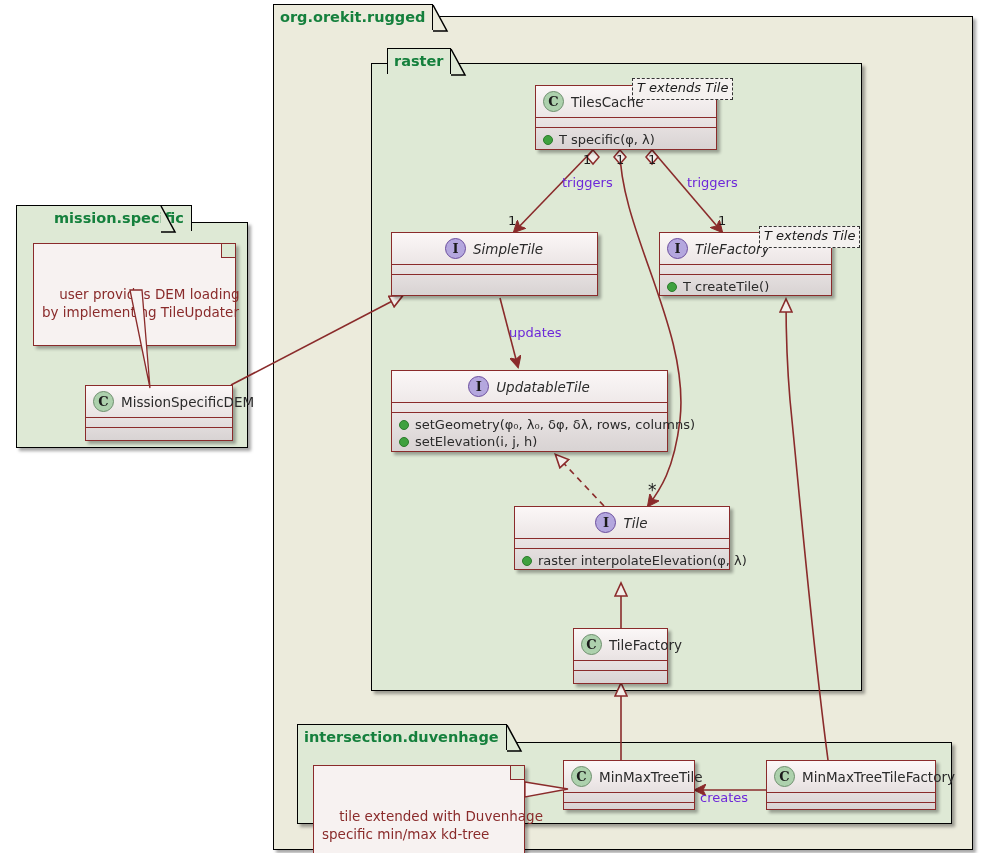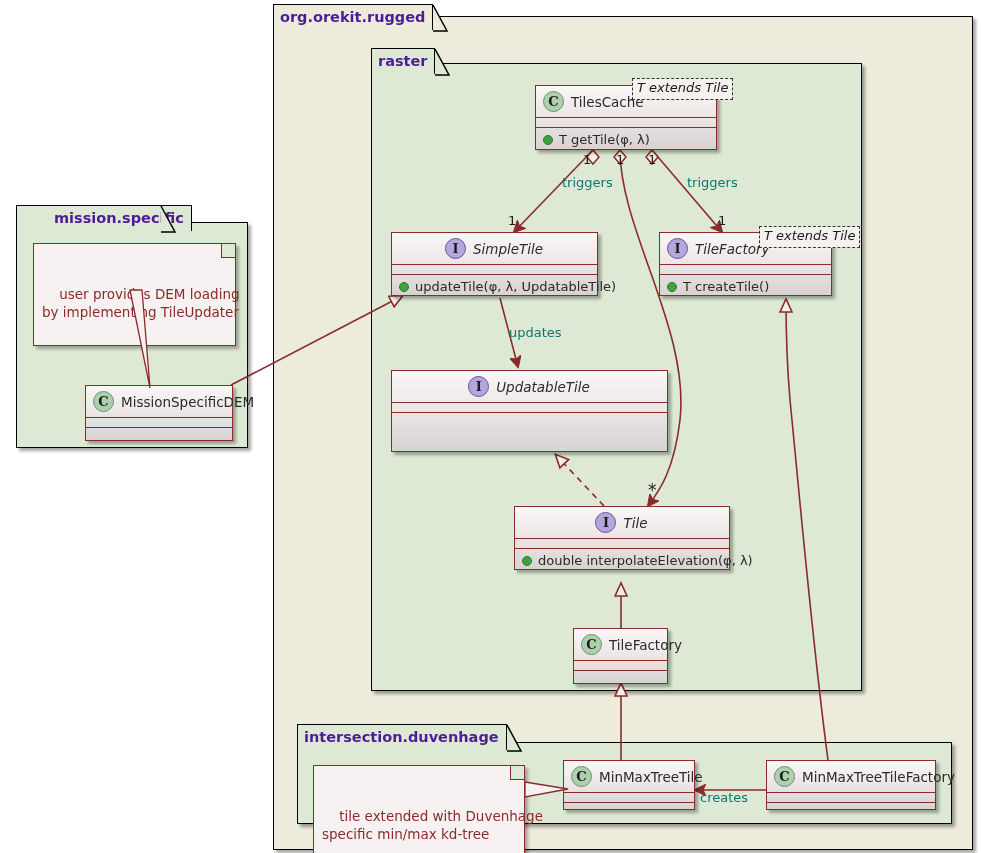--- a/index.html
+++ b/index.html
@@ -26,21 +26,21 @@
   }
   .pkg-outer { background: #ECEBDC; }
   .pkg-inner { background: #DEE9D5; }
   .pkg-tab {
     position: absolute;
     box-sizing: border-box;
     border: 1.5px solid #000000;
     border-bottom: none;
     font-weight: bold;
     font-size: 14.5px;
-    color: #4c1d95;
+    color: #15803d;
     line-height: 1;
     padding: 5px 7px 4px 6px;
     white-space: nowrap;
     z-index: 3;
   }
   .pkg-tab-outer { background: #ECEBDC; }
   .pkg-tab-inner { background: #DEE9D5; }
   
   .pkg-tab::after {
     content: "";
@@ -159,21 +159,21 @@
     height: 13px;
     background: #DEE9D5;
     border-left: 1.4px solid #8A2B2B;
     border-bottom: 1.4px solid #8A2B2B;
   }
 
   
   .edge-label {
     position: absolute;
     font-size: 13px;
-    color: #0f766e;
+    color: #6d28d9;
     white-space: nowrap;
     z-index: 6;
     line-height: 14px;
   }
   .mult {
     position: absolute;
     font-size: 13px;
     color: #1B1B1B;
     z-index: 6;
     line-height: 13px;
@@ -199,21 +199,21 @@
 <div id="canvas">
 
   <div class="pkg pkg-outer" style="left:273px; top:16px; width:700px; height:834px;"></div>
   <div class="pkg-tab pkg-tab-outer" style="left:273px; top:4px; height:26px;">
     <span>org.orekit.rugged</span>
   <svg width="16" height="28" style="position: absolute; left: 159.453px; top: 0px; overflow: visible;">
         <path d="M0,0 L14,26 L0,26" fill="#ECEBDC" stroke="#000000" stroke-width="1.5"></path>
       </svg></div>
 
   <div class="pkg pkg-inner" style="left:371px; top:63px; width:491px; height:628px;"></div>
-  <div class="pkg-tab pkg-tab-inner" style="left:371px; top:48px; height:26px;">
+  <div class="pkg-tab pkg-tab-inner" style="left:387px; top:48px; height:26px;">
     <span>raster</span>
   <svg width="16" height="28" style="position: absolute; left: 63.4844px; top: 0px; overflow: visible;">
         <path d="M0,0 L14,26 L0,26" fill="#DEE9D5" stroke="#000000" stroke-width="1.5"></path>
       </svg></div>
 
   <div class="pkg pkg-inner" style="left:297px; top:742px; width:655px; height:82px;"></div>
   <div class="pkg-tab pkg-tab-inner" style="left:297px; top:724px; height:26px;">
     <span>intersection.duvenhage</span>
   <svg width="16" height="28" style="position: absolute; left: 208.609px; top: 0px; overflow: visible;">
         <path d="M0,0 L14,26 L0,26" fill="#DEE9D5" stroke="#000000" stroke-width="1.5"></path>
@@ -287,42 +287,36 @@
     <div class="node-title">
       <span class="icon-c">C</span>
       <span>TilesCache</span>
     </div>
     <div class="node-sep"></div>
     <div class="node-compartment empty"></div>
     <div class="node-sep"></div>
     <div class="node-compartment">
       <div class="member">
         <span class="vis-dot"></span>
-        <span>T getTile(φ, λ)</span>
+        <span>T specific(φ, λ)</span>
       </div>
     </div>
   </div>
   <div class="tparam" style="left:632px; top:78px;">
     <span>T extends Tile</span>
   </div>
 
   <div class="node" style="left:391px; top:232px; width:207px; height:64px;">
     <div class="node-title centered">
       <span class="icon-i">I</span>
       <span class="italic-name">SimpleTile</span>
     </div>
     <div class="node-sep"></div>
     <div class="node-compartment empty"></div>
     <div class="node-sep"></div>
-    <div class="node-compartment">
-      <div class="member">
-        <span class="vis-dot"></span>
-        <span>updateTile(φ, λ, UpdatableTile)</span>
-      </div>
-    </div>
   </div>
 
   <div class="node" style="left:659px; top:232px; width:173px; height:64px;">
     <div class="node-title">
       <span class="icon-i">I</span>
       <span class="italic-name">TileFactory</span>
     </div>
     <div class="node-sep"></div>
     <div class="node-compartment empty"></div>
     <div class="node-sep"></div>
@@ -338,34 +332,44 @@
   </div>
 
   <div class="node" style="left:391px; top:370px; width:277px; height:82px;">
     <div class="node-title centered">
       <span class="icon-i">I</span>
       <span class="italic-name">UpdatableTile</span>
     </div>
     <div class="node-sep"></div>
     <div class="node-compartment empty"></div>
     <div class="node-sep"></div>
+    <div class="node-compartment">
+      <div class="member">
+        <span class="vis-dot"></span>
+        <span>setGeometry(φ₀, λ₀, δφ, δλ, rows, columns)</span>
+      </div>
+      <div class="member">
+        <span class="vis-dot"></span>
+        <span>setElevation(i, j, h)</span>
+      </div>
+    </div>
   </div>
 
   <div class="node" style="left:514px; top:506px; width:216px; height:64px;">
     <div class="node-title centered">
       <span class="icon-i">I</span>
       <span class="italic-name">Tile</span>
     </div>
     <div class="node-sep"></div>
     <div class="node-compartment empty"></div>
     <div class="node-sep"></div>
     <div class="node-compartment">
       <div class="member">
         <span class="vis-dot"></span>
-        <span>double interpolateElevation(φ, λ)</span>
+        <span>raster interpolateElevation(φ, λ)</span>
       </div>
     </div>
   </div>
 
   <div class="node" style="left:573px; top:628px; width:95px; height:56px;">
     <div class="node-title">
       <span class="icon-c">C</span>
       <span>TileFactory</span>
     </div>
     <div class="node-sep"></div>

